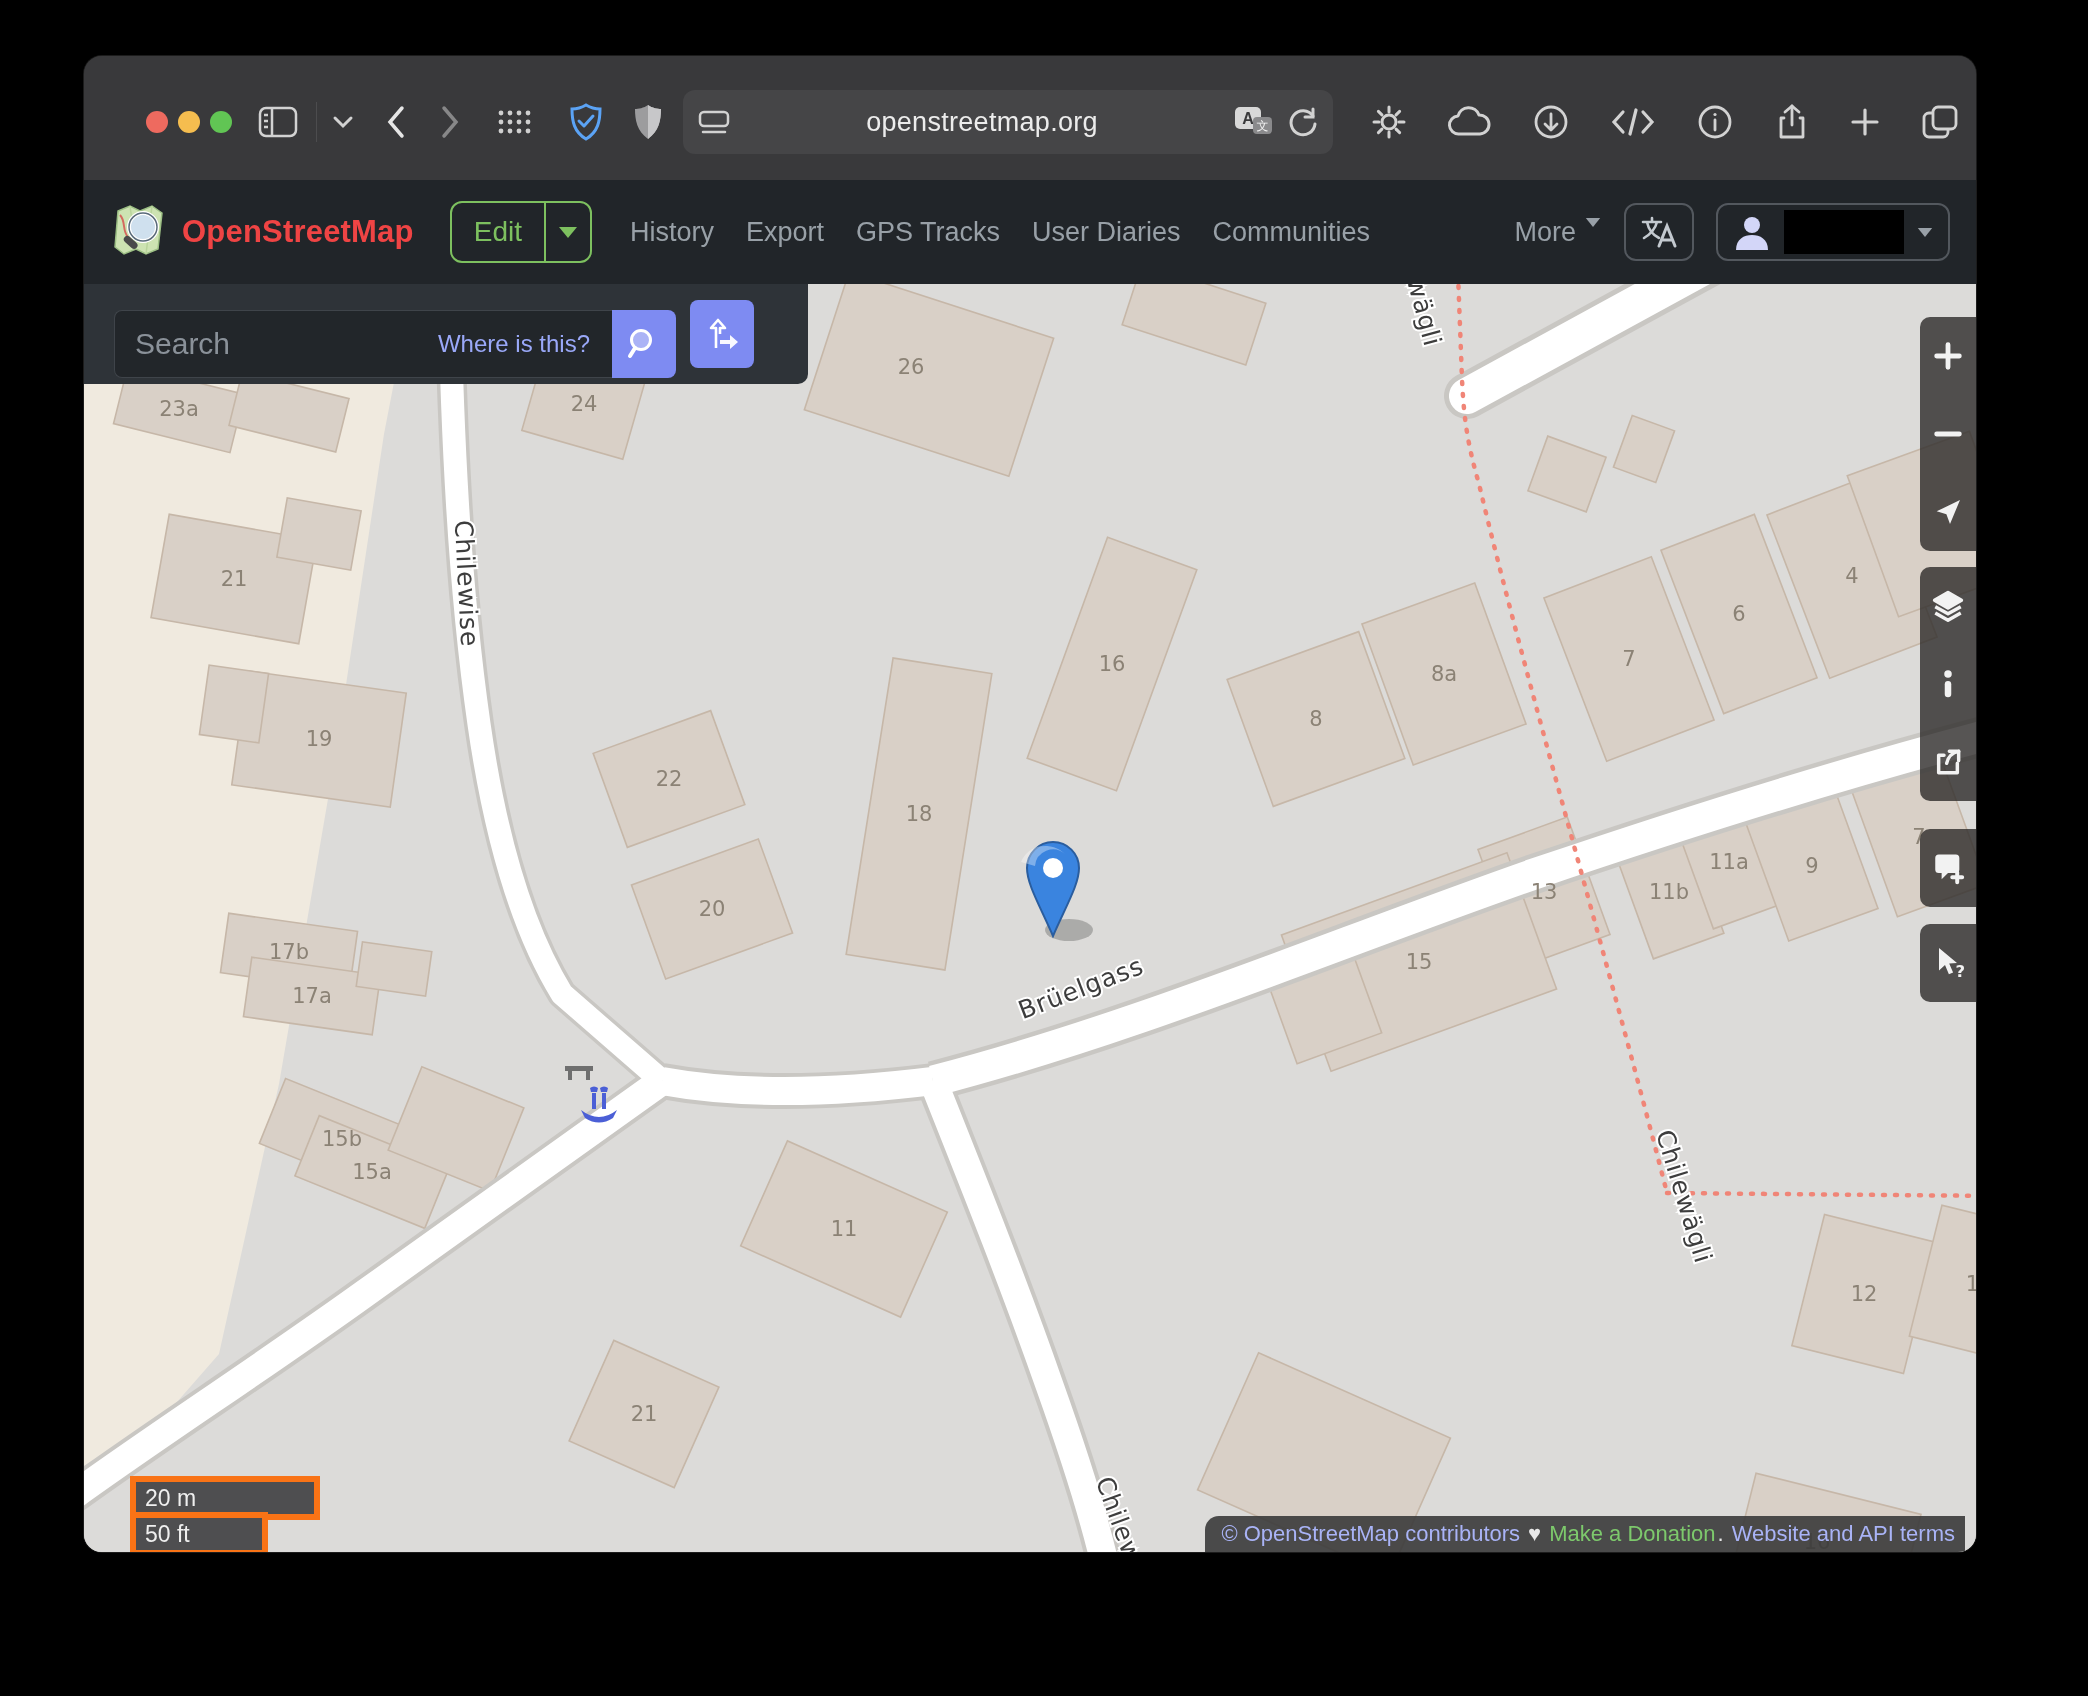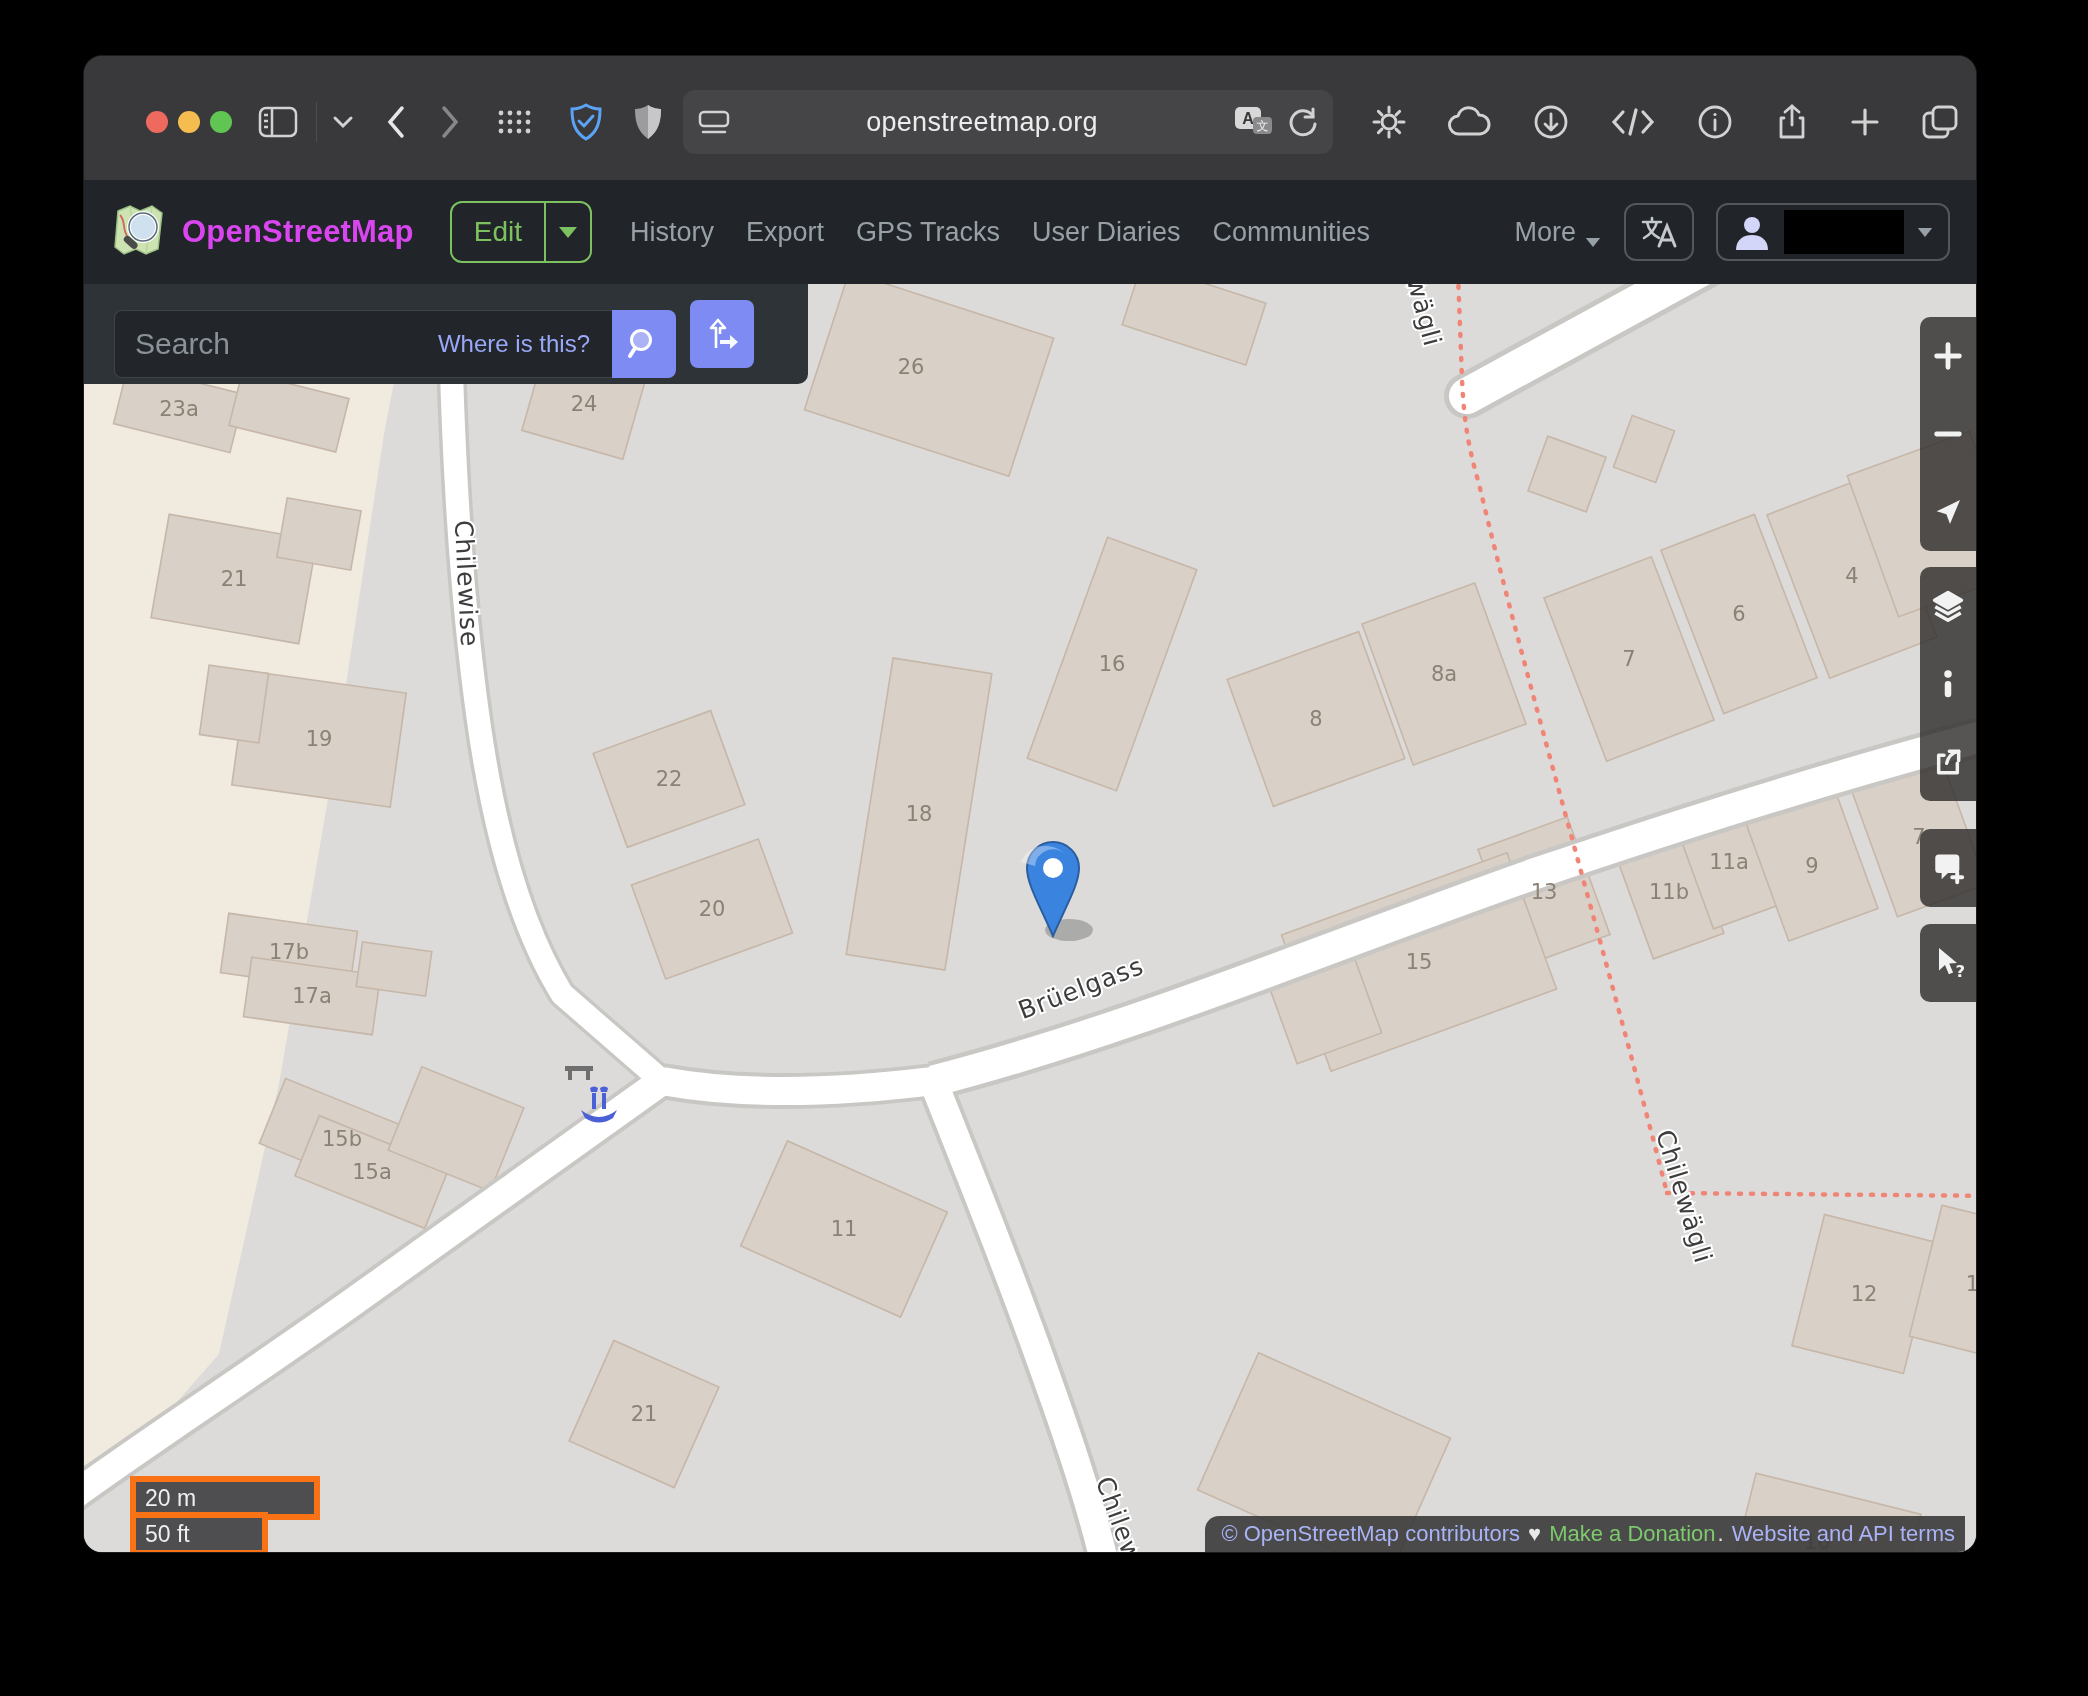--- a/index.html
+++ b/index.html
@@ -11,27 +11,27 @@
   .tl{width:22px;height:22px;border-radius:50%;margin-right:10px;flex:none;}
   .ticon{flex:none;display:flex;align-items:center;justify-content:center;color:#d2d2d2;}
   .ticon svg{display:block;}
   .dim{opacity:.45;}
   .divider{width:1px;height:40px;background:#4c4c4e;margin:0 14px 0 18px;flex:none;}
   .urlbar{flex:none;width:650px;height:64px;background:#454547;border-radius:12px;margin-left:20px;
     display:flex;align-items:center;padding:0 14px;box-sizing:border-box;color:#ececec;}
   .urlbar .host{flex:1;text-align:center;font-size:27px;letter-spacing:.3px;}
   
   .osm-header{height:104px;background:#212529;display:flex;align-items:center;padding:0 26px;box-sizing:border-box;}
-  .brand{color:#d946ef;font-size:31px;font-weight:bold;margin-left:14px;letter-spacing:.2px;}
+  .brand{color:#ef4444;font-size:31px;font-weight:bold;margin-left:14px;letter-spacing:.2px;}
   .editbtn{margin-left:36px;height:58px;border:2px solid #7dc05f;border-radius:12px;display:flex;align-items:stretch;color:#7dc05f;overflow:hidden;}
   .editbtn .elabel{padding:11px 22px;display:flex;align-items:center;font-size:28px;}
   .editbtn .ecaret{width:44px;display:flex;align-items:center;justify-content:center;border-left:2px solid #7dc05f;}
   .nav{display:flex;gap:32px;margin-left:38px;}
   .nav a{color:#98a0a7;font-size:27px;text-decoration:none;}
-  .more{margin-left:auto;color:#98a0a7;font-size:27px;display:flex;align-items:flex-end;gap:8px;}
+  .more{margin-left:auto;color:#98a0a7;font-size:27px;display:flex;align-items:flex-start;gap:8px;}
   .pillbtn{height:58px;border:2px solid #53585e;border-radius:12px;display:flex;align-items:center;justify-content:center;margin-left:22px;box-sizing:border-box;}
   .langbtn{width:70px;color:#c3c9cf;}
   .userbtn{padding:0 14px;gap:12px;}
   .redacted{width:120px;height:44px;background:#000;}
   .caret{width:0;height:0;border-left:9px solid transparent;border-right:9px solid transparent;border-top:11px solid #98a0a7;}
   .caret.green{border-top-color:#7dc05f;}
   
   .map-wrap{position:relative;height:1268px;background:#dcdbd9;}
   .map-wrap svg.basemap{position:absolute;inset:0;}
   

